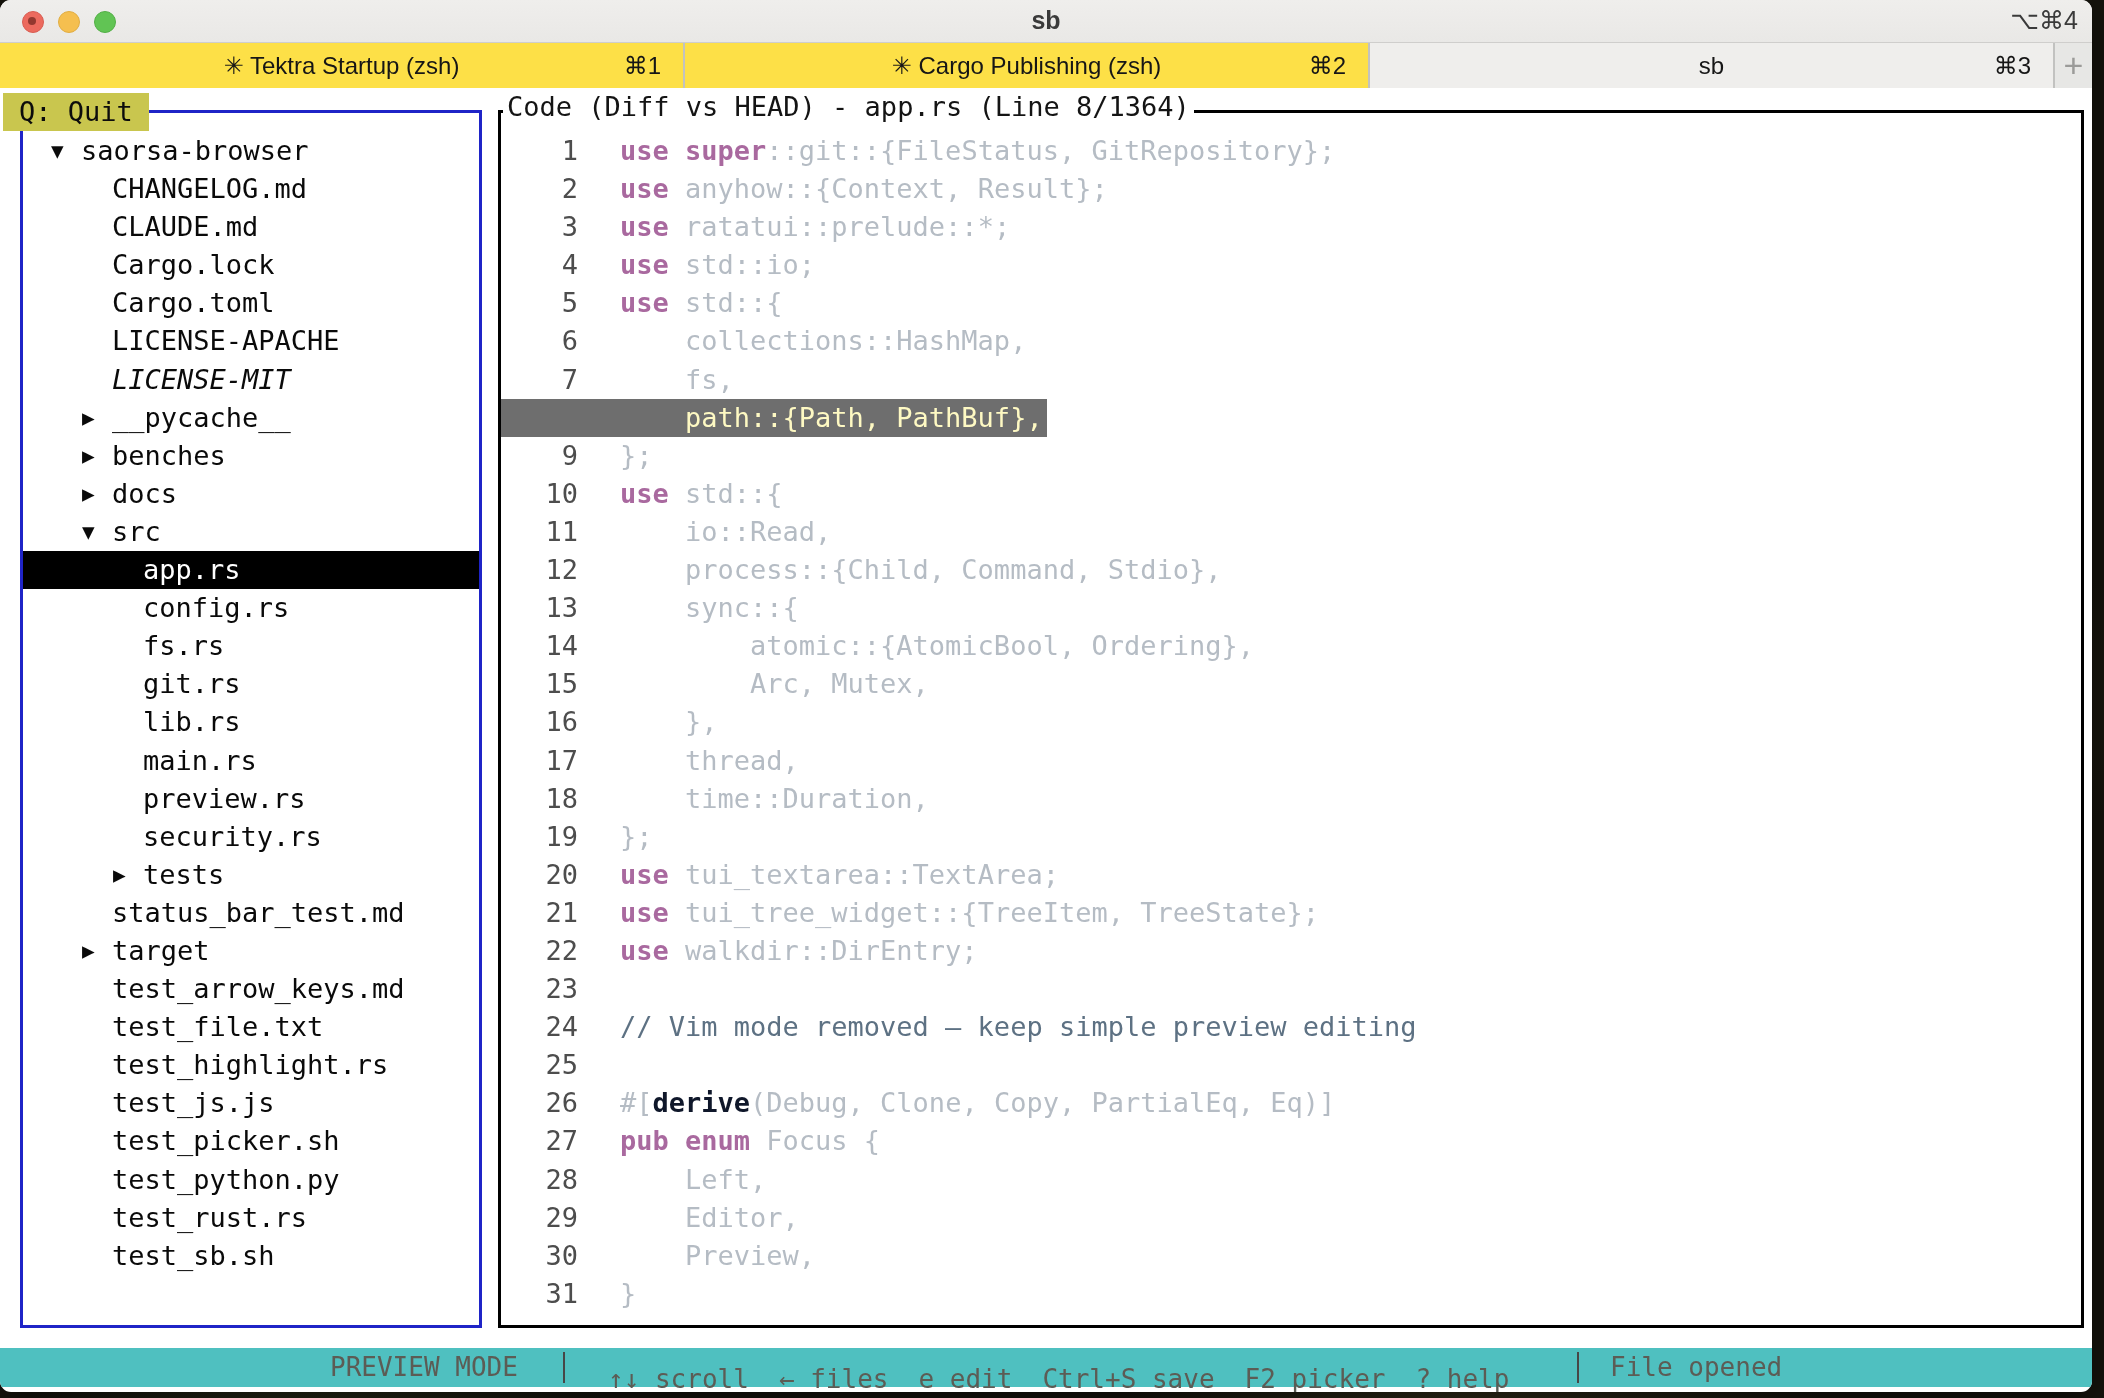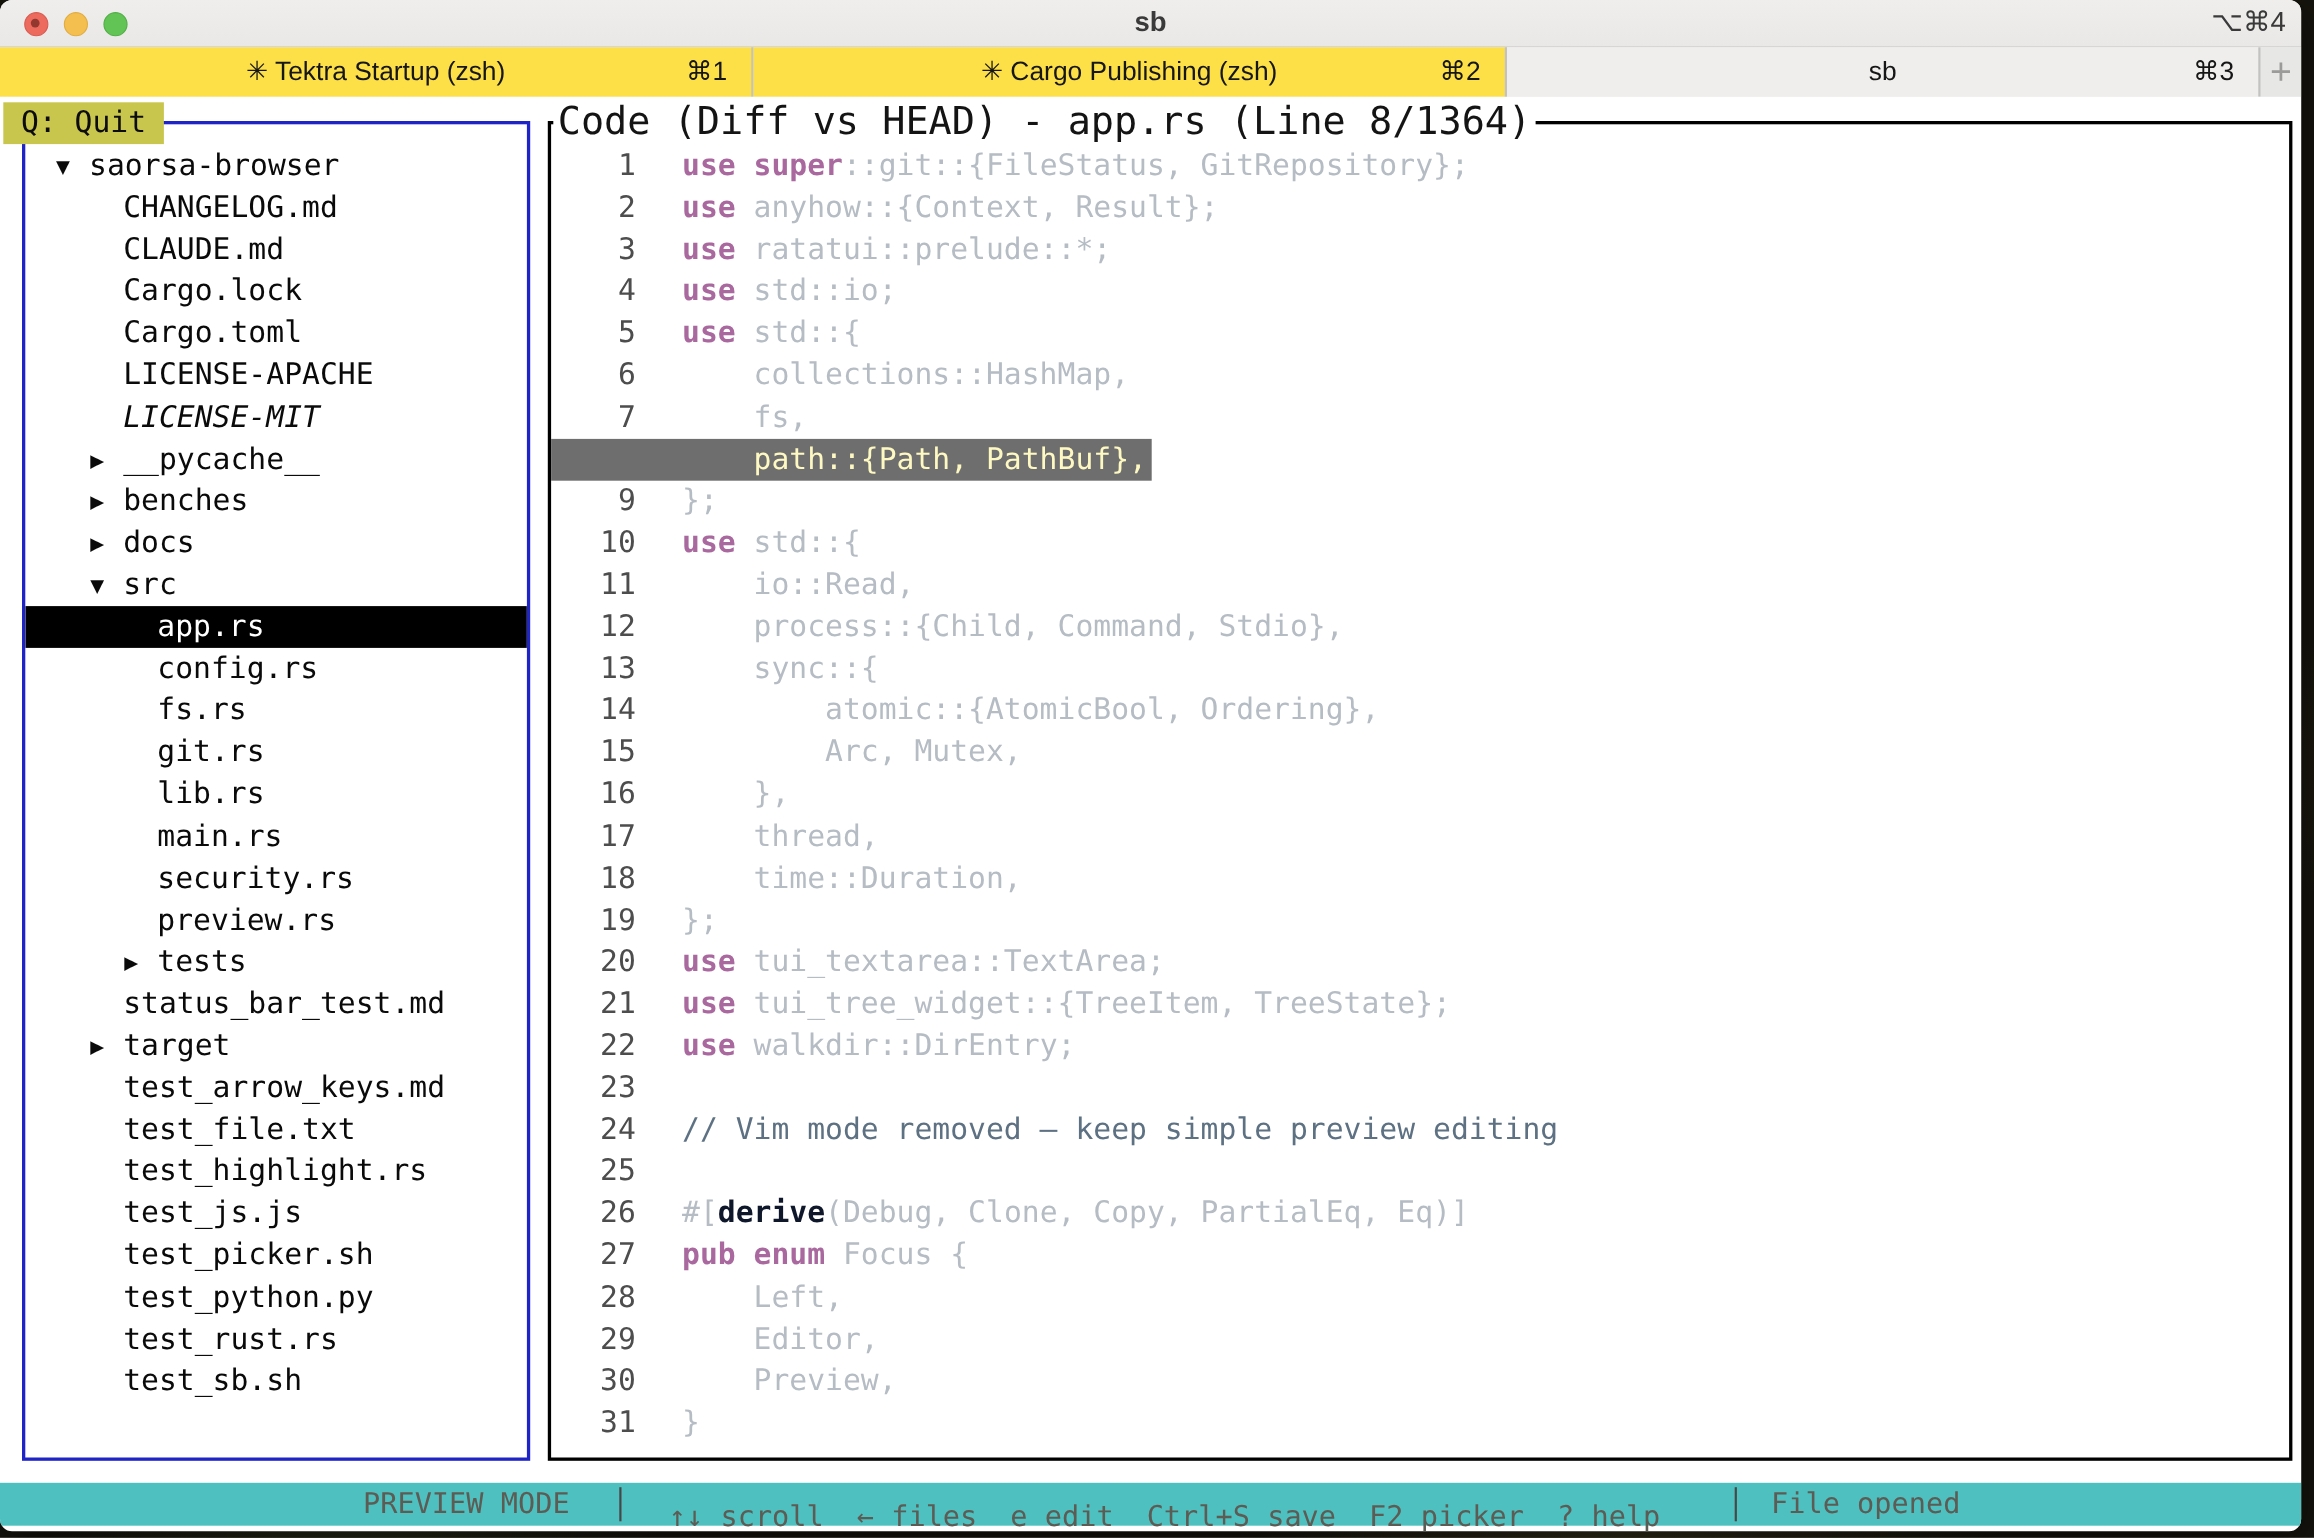--- a/index.html
+++ b/index.html
@@ -76,21 +76,21 @@
   }
   .trow .arrow{width:30px;display:inline-block;font-size:21px;color:#0a0a0a;}
   .trow.sel{background:#000000;color:#ffffff;}
   .trow.sel .tname{color:#ffffff;}
   .code-panel{
     position:absolute;left:498px;top:22px;width:1586px;height:1218px;
     border:3px solid #000000;box-sizing:border-box;
   }
   .code-title{
     position:absolute;top:-22px;left:2px;background:#ffffff;
-    font-size:35px;color:#141414;padding:0 4px;white-space:pre;z-index:4;
+    font-size:27px;color:#141414;padding:0 4px;white-space:pre;z-index:4;
   }
   .code-lines{position:absolute;left:0;top:19px;right:0;}
   .cline{
     height:38.1px;line-height:38.1px;font-size:27px;white-space:pre;
     display:flex;
   }
   .cline .lnum{
     width:77px;text-align:right;color:#4d4d4d;flex:0 0 77px;margin-right:42px;
   }
   .cline.hl{
@@ -160,22 +160,22 @@
           <div class="trow" style="padding-left: 59px;"><span class="arrow">▶</span><span class="tname">__pycache__</span></div>
           <div class="trow" style="padding-left: 59px;"><span class="arrow">▶</span><span class="tname">benches</span></div>
           <div class="trow" style="padding-left: 59px;"><span class="arrow">▶</span><span class="tname">docs</span></div>
           <div class="trow" style="padding-left: 59px;"><span class="arrow">▼</span><span class="tname">src</span></div>
           <div class="trow sel" style="padding-left: 120px;"><span class="tname">app.rs</span></div>
           <div class="trow" style="padding-left: 120px;"><span class="tname">config.rs</span></div>
           <div class="trow" style="padding-left: 120px;"><span class="tname">fs.rs</span></div>
           <div class="trow" style="padding-left: 120px;"><span class="tname">git.rs</span></div>
           <div class="trow" style="padding-left: 120px;"><span class="tname">lib.rs</span></div>
           <div class="trow" style="padding-left: 120px;"><span class="tname">main.rs</span></div>
+          <div class="trow" style="padding-left: 120px;"><span class="tname">preview.rs</span></div>
           <div class="trow" style="padding-left: 120px;"><span class="tname">security.rs</span></div>
-          <div class="trow" style="padding-left: 120px;"><span class="tname">preview.rs</span></div>
           <div class="trow" style="padding-left: 90px;"><span class="arrow">▶</span><span class="tname">tests</span></div>
           <div class="trow" style="padding-left: 89px;"><span class="tname">status_bar_test.md</span></div>
           <div class="trow" style="padding-left: 59px;"><span class="arrow">▶</span><span class="tname">target</span></div>
           <div class="trow" style="padding-left: 89px;"><span class="tname">test_arrow_keys.md</span></div>
           <div class="trow" style="padding-left: 89px;"><span class="tname">test_file.txt</span></div>
           <div class="trow" style="padding-left: 89px;"><span class="tname">test_highlight.rs</span></div>
           <div class="trow" style="padding-left: 89px;"><span class="tname">test_js.js</span></div>
           <div class="trow" style="padding-left: 89px;"><span class="tname">test_picker.sh</span></div>
           <div class="trow" style="padding-left: 89px;"><span class="tname">test_python.py</span></div>
           <div class="trow" style="padding-left: 89px;"><span class="tname">test_rust.rs</span></div>

